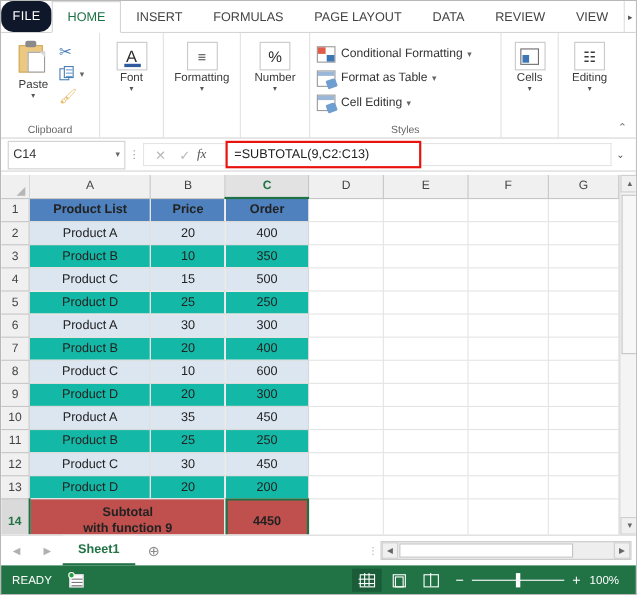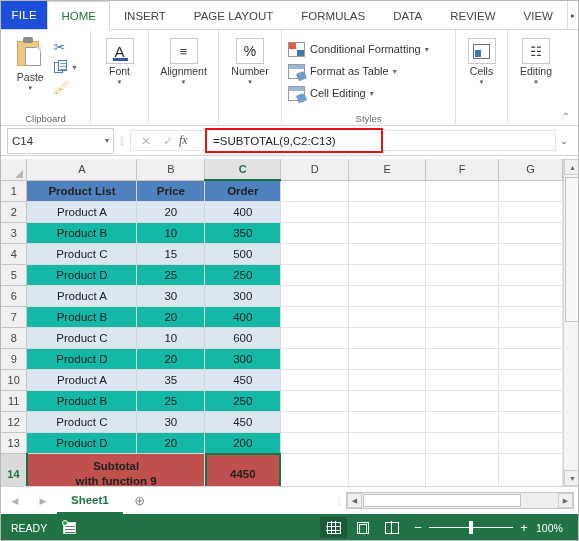--- a/index.html
+++ b/index.html
@@ -22,25 +22,26 @@
   .tabbar {
     height: 29px;
     background: #ffffff;
     display: flex;
     align-items: stretch;
     position: relative;
     border-bottom: 1px solid #d4d4d4;
   }
   .tab-file {
     width: 60px;
-    background: #1d4ed8;
+    background: #0f172a;
     color: #ffffff;
     font-size: 11.5px;
     display: flex; align-items: center; justify-content: center;
     letter-spacing: .3px;
+    border-radius: 11px;
   }
   .tab {
     padding: 0 13px;
     font-size: 11.5px;
     color: #444;
     display: flex; align-items: center; justify-content: center;
     background: transparent;
     border: 1px solid transparent;
     border-bottom: none;
     white-space: nowrap;
@@ -366,22 +367,22 @@
 </style>
 </head>
 <body>
 
 <div id="app">
 
   <div class="tabbar">
     <div class="tab-file">FILE</div>
     <div class="tab active">HOME</div>
     <div class="tab">INSERT</div>
+    <div class="tab">FORMULAS</div>
     <div class="tab">PAGE LAYOUT</div>
-    <div class="tab">FORMULAS</div>
     <div class="tab">DATA</div>
     <div class="tab">REVIEW</div>
     <div class="tab">VIEW</div>
     <div class="tab-more">▸</div>
   </div>
 
   <div class="ribbon">
 
     <div class="group" style="width:90px">
       <div class="group-body">
@@ -425,21 +426,21 @@
       </div>
       <div class="group-label">&nbsp;</div>
     </div>
 
     <div class="group" style="width:70px">
       <div class="group-body">
         <div class="big-btn" style="width:58px">
           <div class="sq-icon">
               <span class="icon-align">≡</span>
             </div>
-          <div class="btn-label">Alignment</div>
+          <div class="btn-label">Formatting</div>
           <div class="caret">▾</div>
         </div>
       </div>
       <div class="group-label">&nbsp;</div>
     </div>
 
     <div class="group" style="width:63px">
       <div class="group-body">
         <div class="big-btn">
           <div class="sq-icon">

